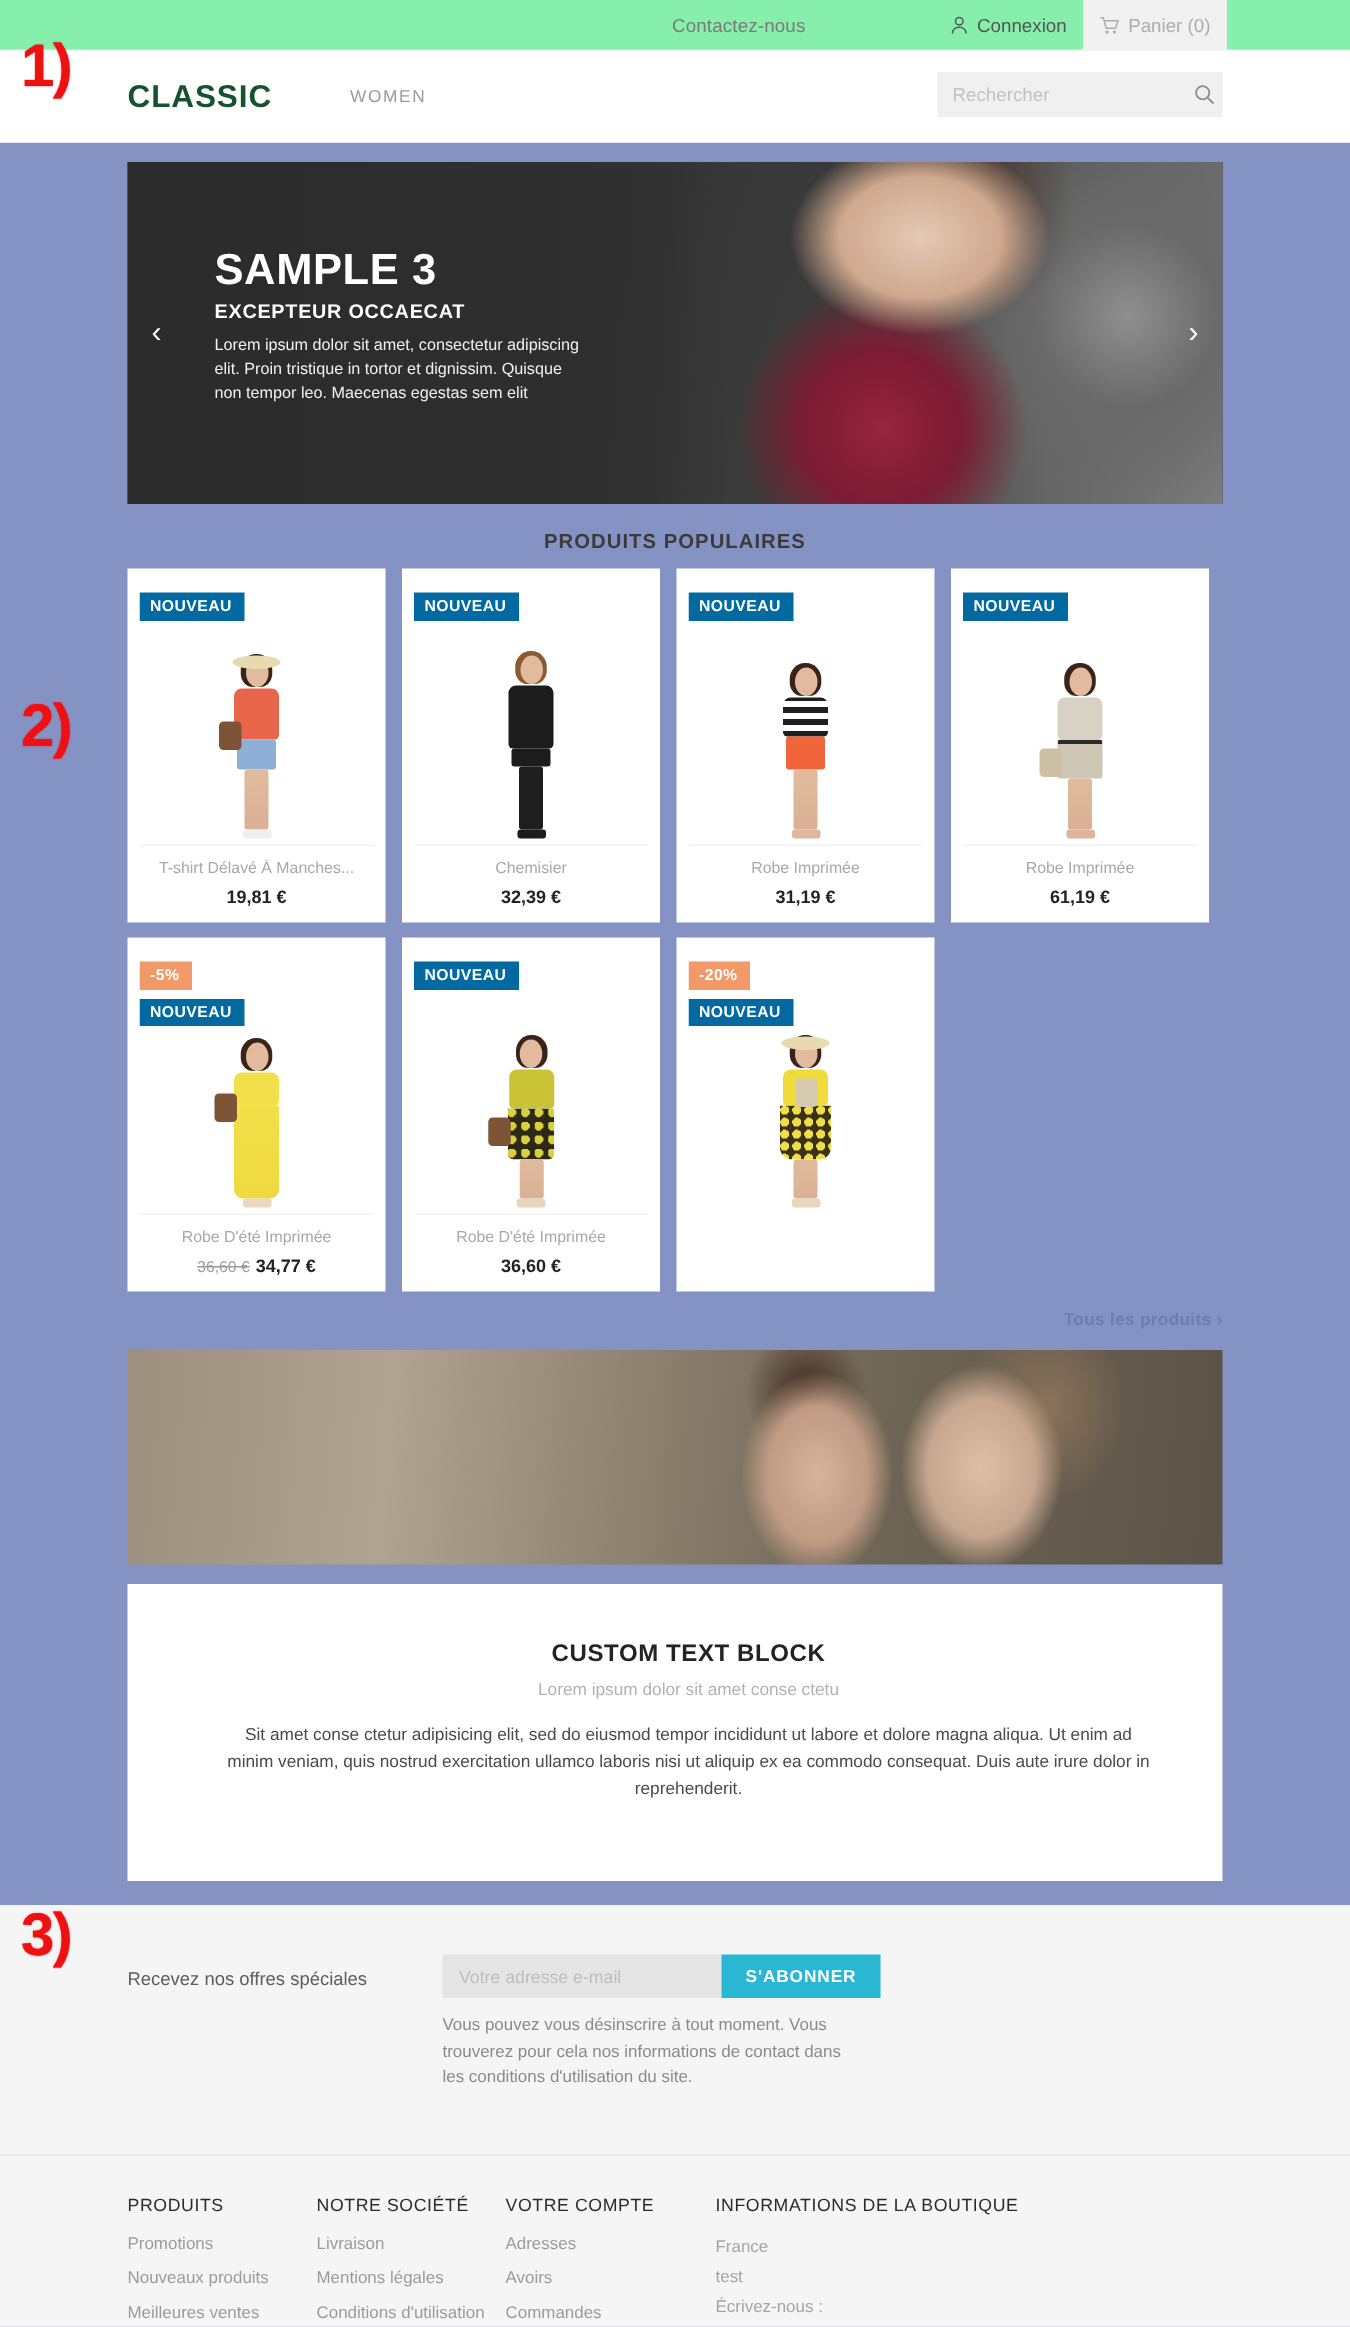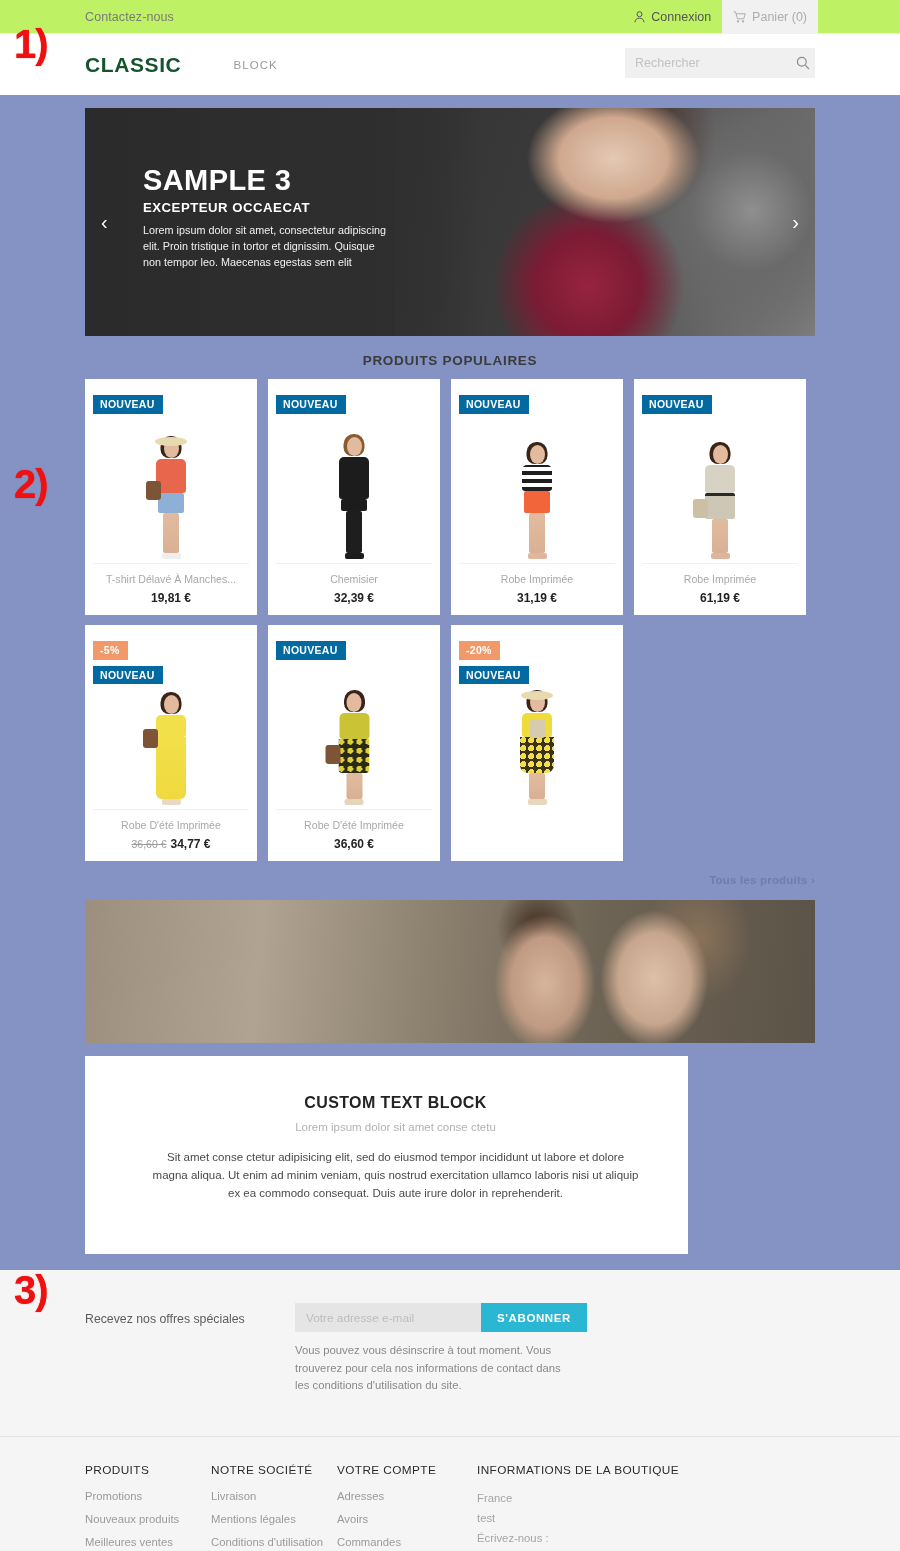--- a/index.html
+++ b/index.html
@@ -29,25 +29,26 @@
   }
   .annot-1 { top: 22px; }
   .annot-2 { top: 462px; }
   .annot-3 { top: 1268px; }
 
   
   .header-wrap { background: #ffffff; width: 900px; }
 
   .topbar {
     height: 34px;
-    background: #bef264;
+    background: #86efac;
     border-bottom: 1px solid #f0f0f0;
     display: flex;
     align-items: center;
     position: relative;
+    justify-content: center;
   }
   .contact-link {
     margin-left: 85px;
     font-size: 12.5px;
     color: #7a7a7a;
     letter-spacing: 0.1px;
   }
   .topbar-right {
     position: absolute;
     right: 82px;
@@ -276,21 +277,21 @@
       radial-gradient(ellipse 70px 95px at 63% 58%, #d6b49c 0%, #c09a82 48%, rgba(120,95,80,0) 72%),
       radial-gradient(ellipse 75px 95px at 78% 55%, #ddc0a8 0%, #c7a68e 48%, rgba(120,95,80,0) 72%),
       radial-gradient(ellipse 55px 60px at 62% 20%, #3c2a1e 0%, rgba(60,42,30,0) 74%),
       radial-gradient(ellipse 70px 85px at 84% 26%, #8a7259 0%, rgba(110,90,70,0) 76%),
       linear-gradient(95deg, #9c8f7e 0%, #b0a391 24%, #8e8270 46%, #6e6455 70%, #5c5348 100%);
   }
 
   
   .ctb {
     background: #fff;
-    width: 603px;
+    width: 730px;
     padding: 38px 46px 52px 64px;
     text-align: center;
     margin-top: 13px;
   }
   .ctb-title {
     font-size: 16px; font-weight: 700; color: #232323;
     letter-spacing: 0.4px; margin-bottom: 9px;
   }
   .ctb-sub { font-size: 11.5px; color: #b2b2b2; margin-bottom: 16px; }
   .ctb-body { font-size: 11.5px; color: #4a4a4a; line-height: 1.55; }
@@ -376,21 +377,21 @@
                 <circle cx="10" cy="10.4" r="1.1" fill="#adadad"></circle>
               </svg>
           </span>
           <span>Panier (0)</span>
         </div>
       </div>
     </div>
 
     <div class="mainhead">
       <div class="logo">CLASSIC</div>
-      <div class="nav-women">BLOCK</div>
+      <div class="nav-women">WOMEN</div>
       <div class="search-box">
         <input type="text" placeholder="Rechercher" style="">
         <span class="search-ic">
           <svg width="14" height="14" viewBox="0 0 14 14">
               <circle cx="5.8" cy="5.8" r="4.4" fill="none" stroke="#8c8c8c" stroke-width="1.2"></circle>
               <line x1="9.2" y1="9.2" x2="13" y2="13" stroke="#8c8c8c" stroke-width="1.2"></line>
             </svg>
         </span>
       </div>
     </div>

